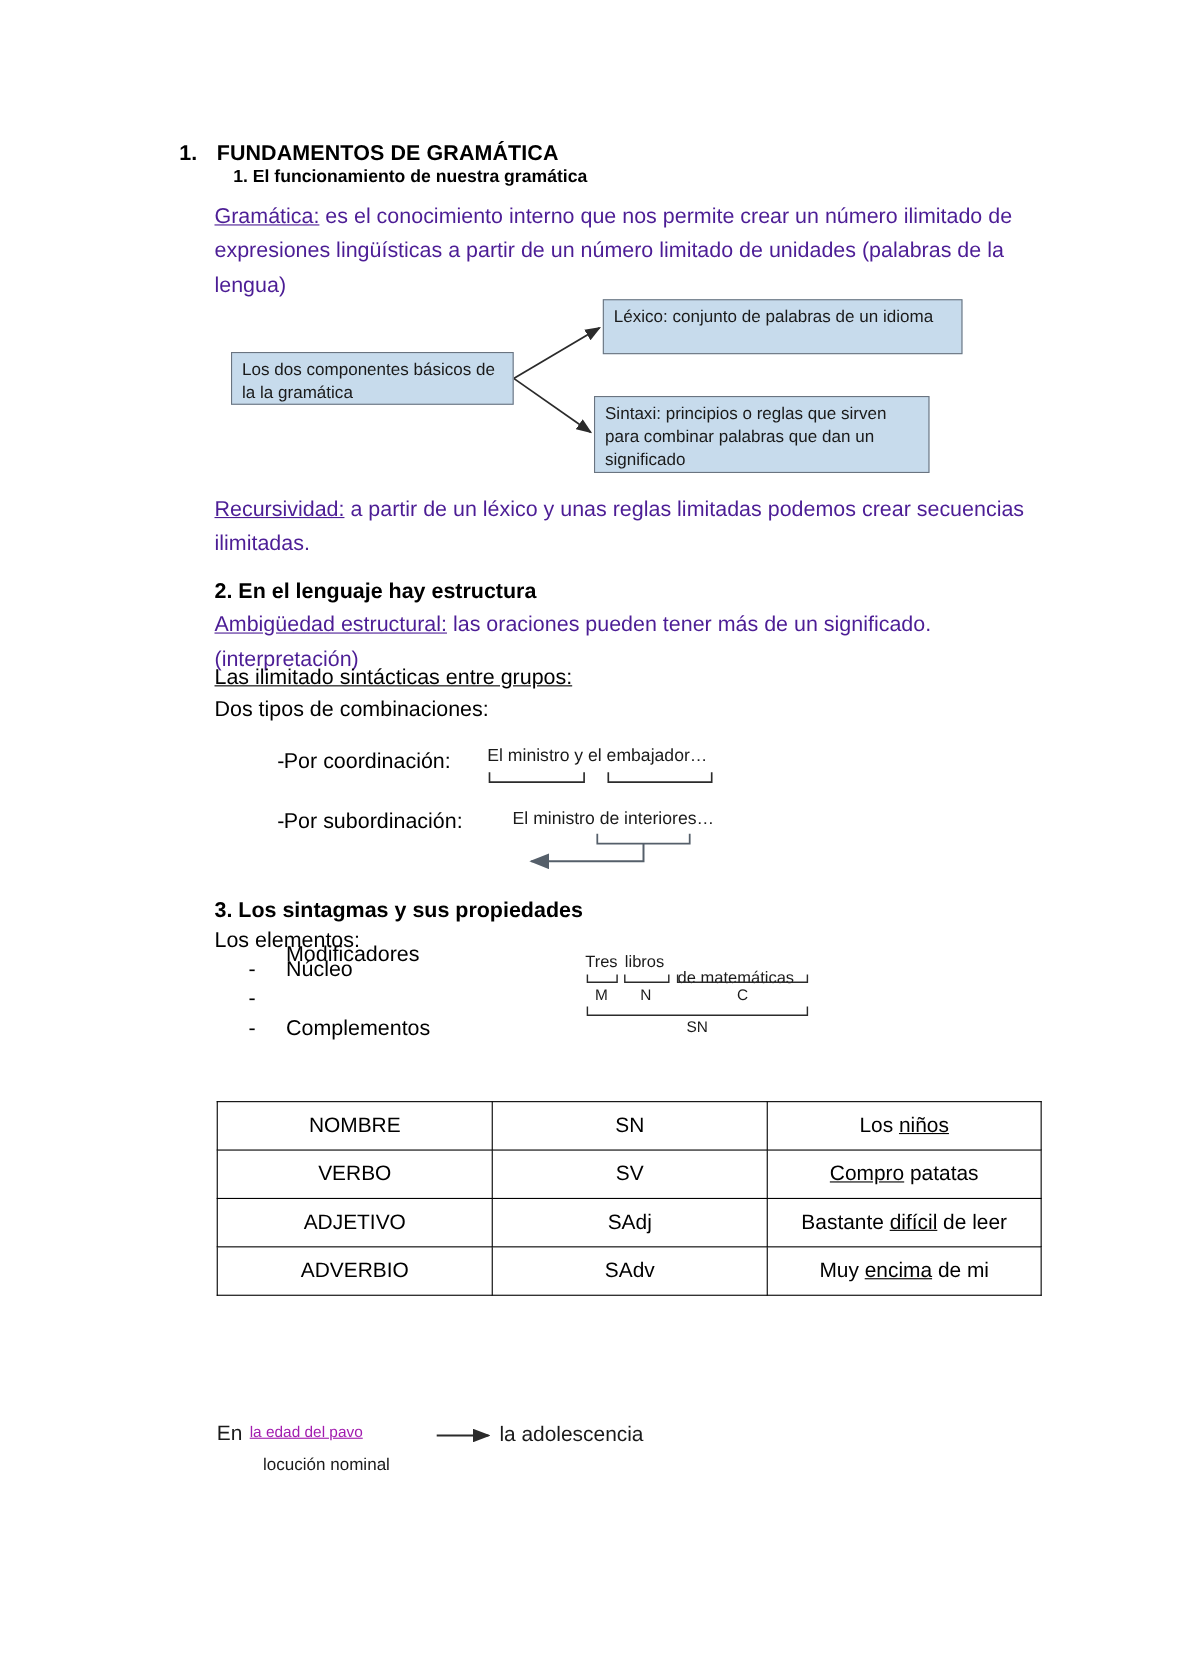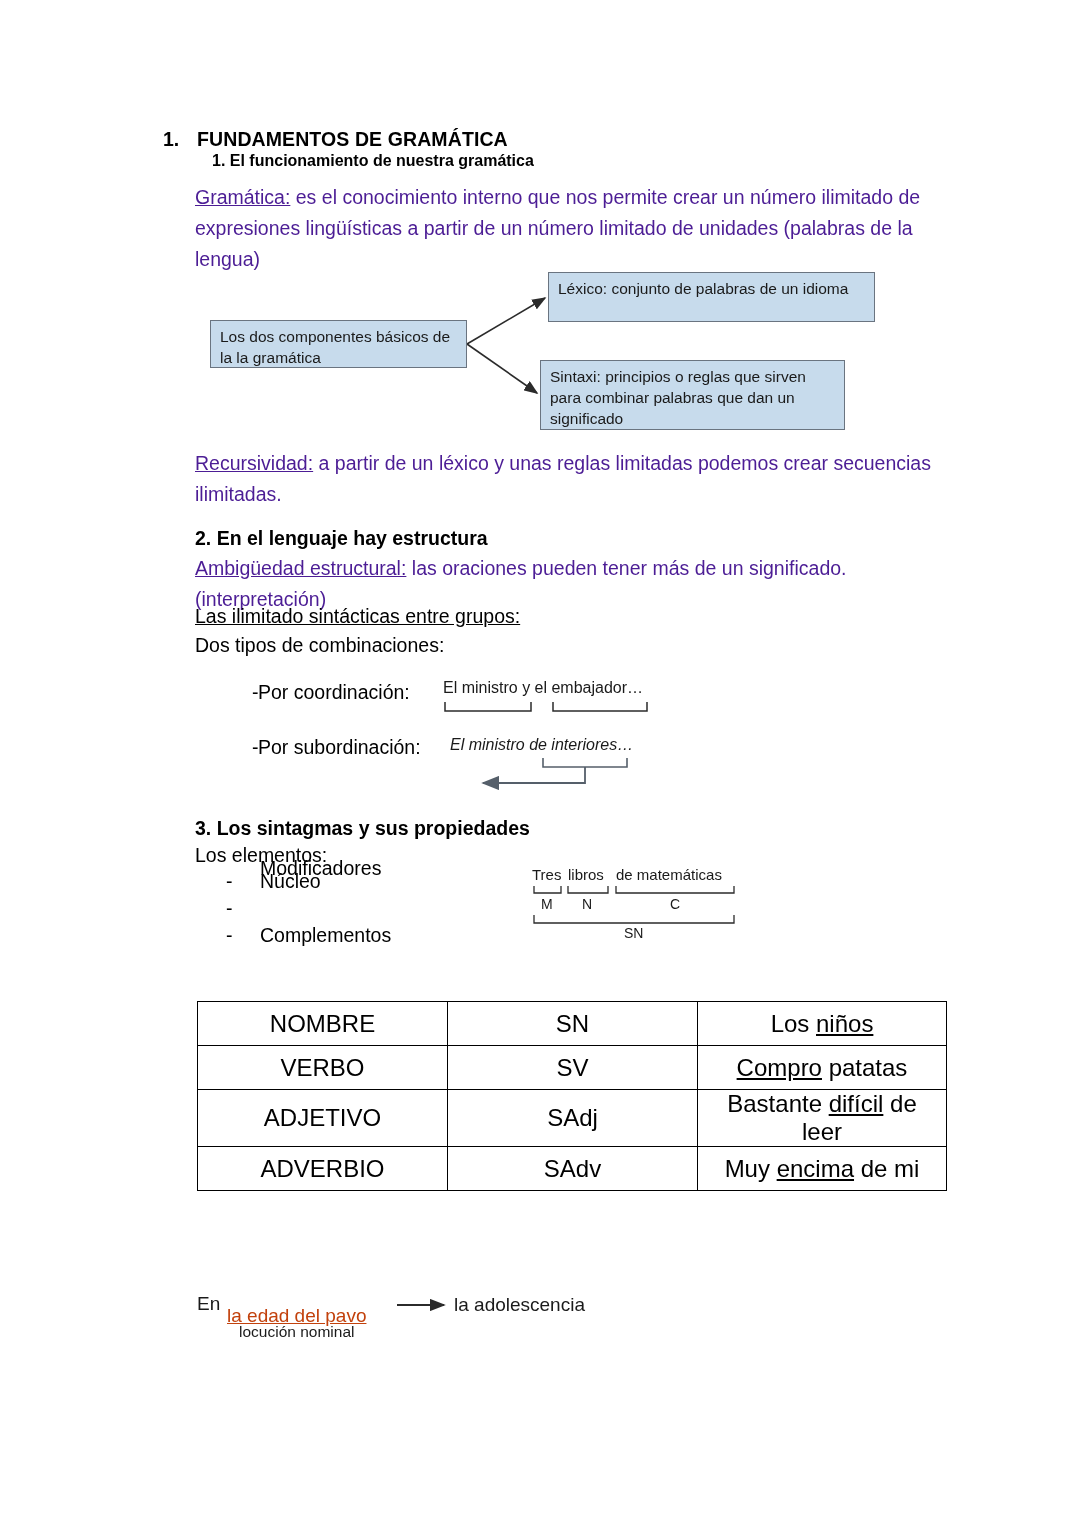--- a/index.html
+++ b/index.html
@@ -229,21 +229,21 @@
     top: 1001px;
     width: 749px;
     border-collapse: collapse;
     table-layout: fixed;
   }
   #table-sintagmas td {
     border: 1.6px solid #000;
     height: 43px;
     text-align: center;
     vertical-align: middle;
-    font-size: 24px;
+    font-size: 19px;
     padding: 0 6px;
   }
   #table-sintagmas col.c1 { width: 250px; }
   #table-sintagmas col.c2 { width: 250px; }
   #table-sintagmas col.c3 { width: 249px; }
 
   
   #diagram-locucion {
     position: absolute;
     left: 197px;
@@ -254,23 +254,23 @@
   #loc-en {
     position: absolute;
     left: 0px;
     top: 0px;
     font-size: 19px;
     color: #1a1a1a;
   }
   #loc-phrase {
     position: absolute;
     left: 30px;
-    top: 12px;
-    font-size: 19px;
-    color: #c2410c;
+    top: 0px;
+    font-size: 14px;
+    color: #a21caf;
     text-decoration: underline;
   }
   #loc-caption {
     position: absolute;
     left: 42px;
     top: 30px;
     font-size: 15.5px;
     color: #1a1a1a;
   }
   #loc-target {
@@ -324,21 +324,21 @@
     <svg viewBox="0 0 250 42" width="250" height="42">
       <path d="M2,23 L2,32 L88,32 L88,23" fill="none" stroke="#2b2b2b" stroke-width="1.5"></path>
       <path d="M110,23 L110,32 L204,32 L204,23" fill="none" stroke="#2b2b2b" stroke-width="1.5"></path>
     </svg>
   </div>
 
   <div class="combo-dash" id="combo-sub-dash">-</div>
   <div class="combo-row" id="combo-sub-label">Por subordinación:</div>
 
   <div id="diagram-subordinacion">
-    <div class="phrase" style="left:0px; top:0px;font-style:italic;">El ministro de interiores…</div>
+    <div class="phrase" style="left:16px; top:0px;">El ministro de interiores…</div>
     <svg viewBox="0 0 230 60" width="230" height="60">
       <defs>
         <marker id="subarrow" markerWidth="10" markerHeight="8" refX="9" refY="4" orient="auto">
           <polygon points="0 0, 10 4, 0 8" fill="#555f6a"></polygon>
         </marker>
       </defs>
       <path d="M93,22 L93,31 L177,31 L177,22" fill="none" stroke="#555f6a" stroke-width="1.6"></path>
       <path d="M135,31 L135,47 L33,47" fill="none" stroke="#555f6a" stroke-width="1.8" marker-end="url(#subarrow)"></path>
     </svg>
   </div>
@@ -351,21 +351,21 @@
 
   <div class="elem-dash" style="top:897px;">-</div>
   <div class="elem-label" style="top:857px;">Modificadores</div>
 
   <div class="elem-dash" style="top:924px;">-</div>
   <div class="elem-label" style="top:924px;">Complementos</div>
 
   <div id="diagram-sn">
     <div class="sn-word" style="left:4px; top:0px;">Tres</div>
     <div class="sn-word" style="left:40px; top:0px;">libros</div>
-    <div class="sn-word" style="left:88px; top:0px;">de matemáticas</div>
+    <div class="sn-word" style="left:88px; top:15px;">de matemáticas</div>
     <svg viewBox="0 0 215 78" width="215" height="78">
       <path d="M6,20 L6,27 L33,27 L33,20" fill="none" stroke="#2b2b2b" stroke-width="1.3"></path>
       <path d="M40,20 L40,27 L80,27 L80,20" fill="none" stroke="#2b2b2b" stroke-width="1.3"></path>
       <path d="M88,20 L88,27 L206,27 L206,20" fill="none" stroke="#2b2b2b" stroke-width="1.3"></path>
       <path d="M6,49 L6,57 L206,57 L206,49" fill="none" stroke="#2b2b2b" stroke-width="1.3"></path>
     </svg>
     <div class="sn-lbl" style="left:13px; top:30px;">M</div>
     <div class="sn-lbl" style="left:54px; top:30px;">N</div>
     <div class="sn-lbl" style="left:142px; top:30px;">C</div>
     <div class="sn-lbl" style="left:96px; top:59px;">SN</div>

